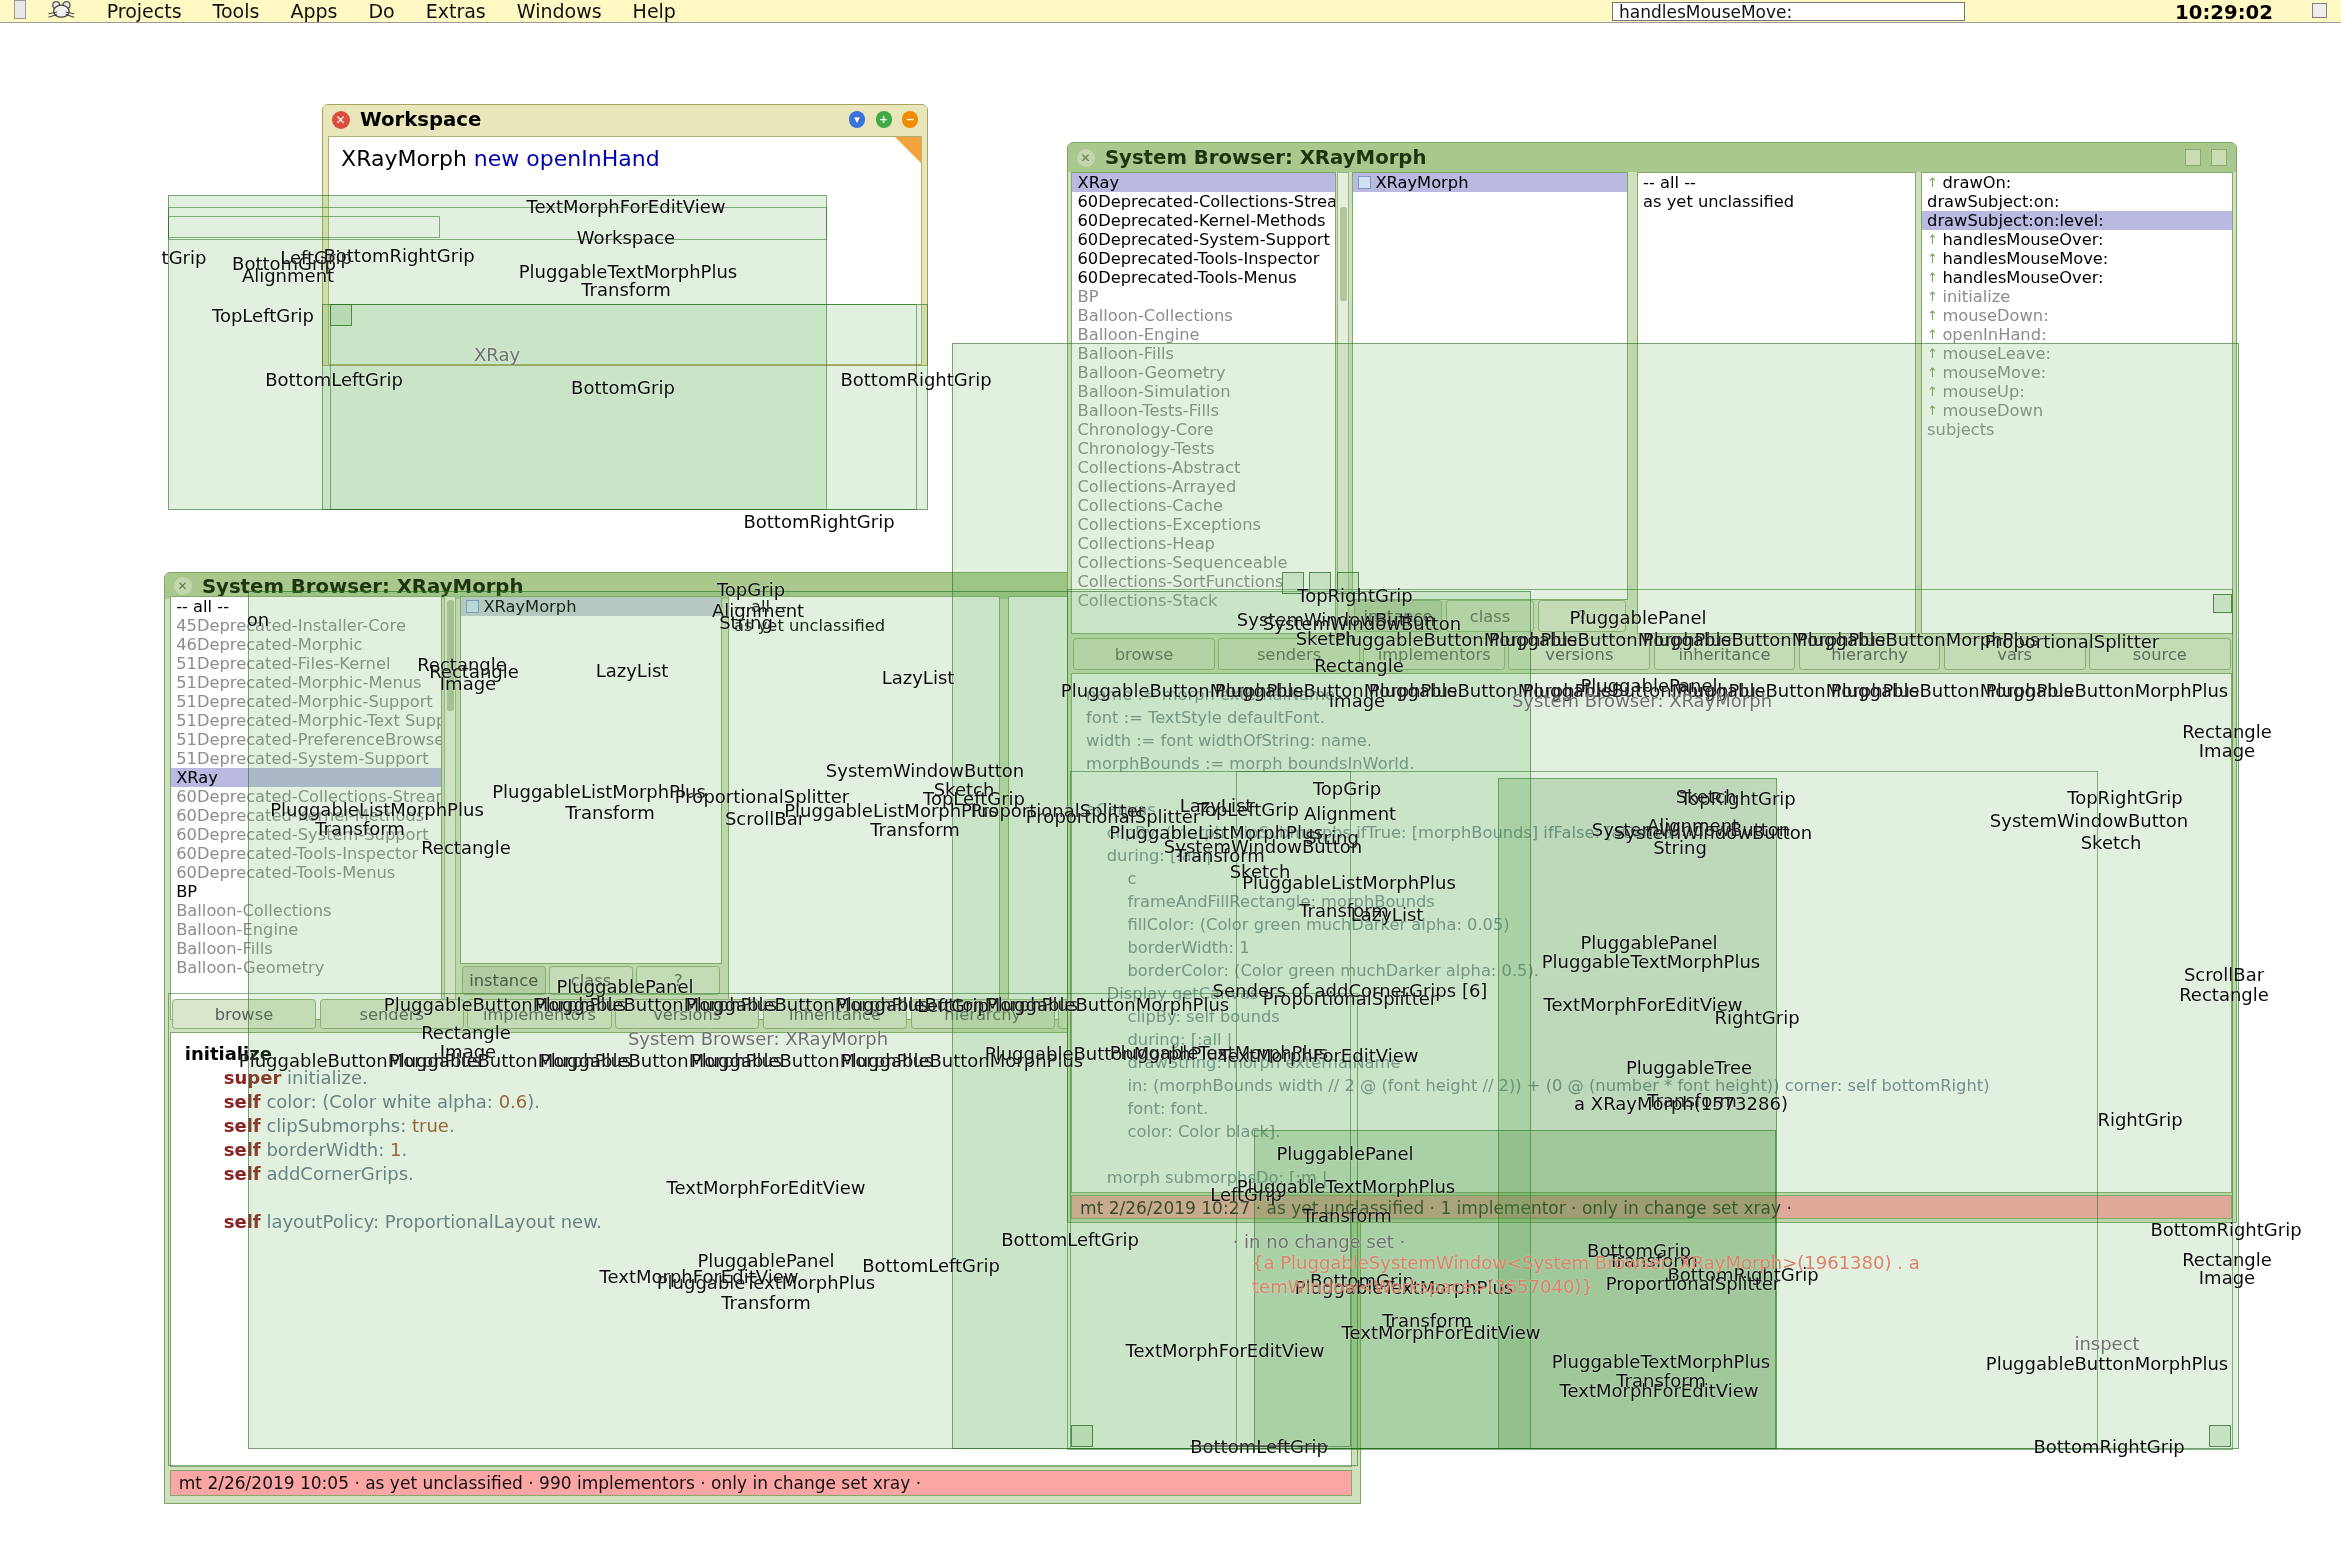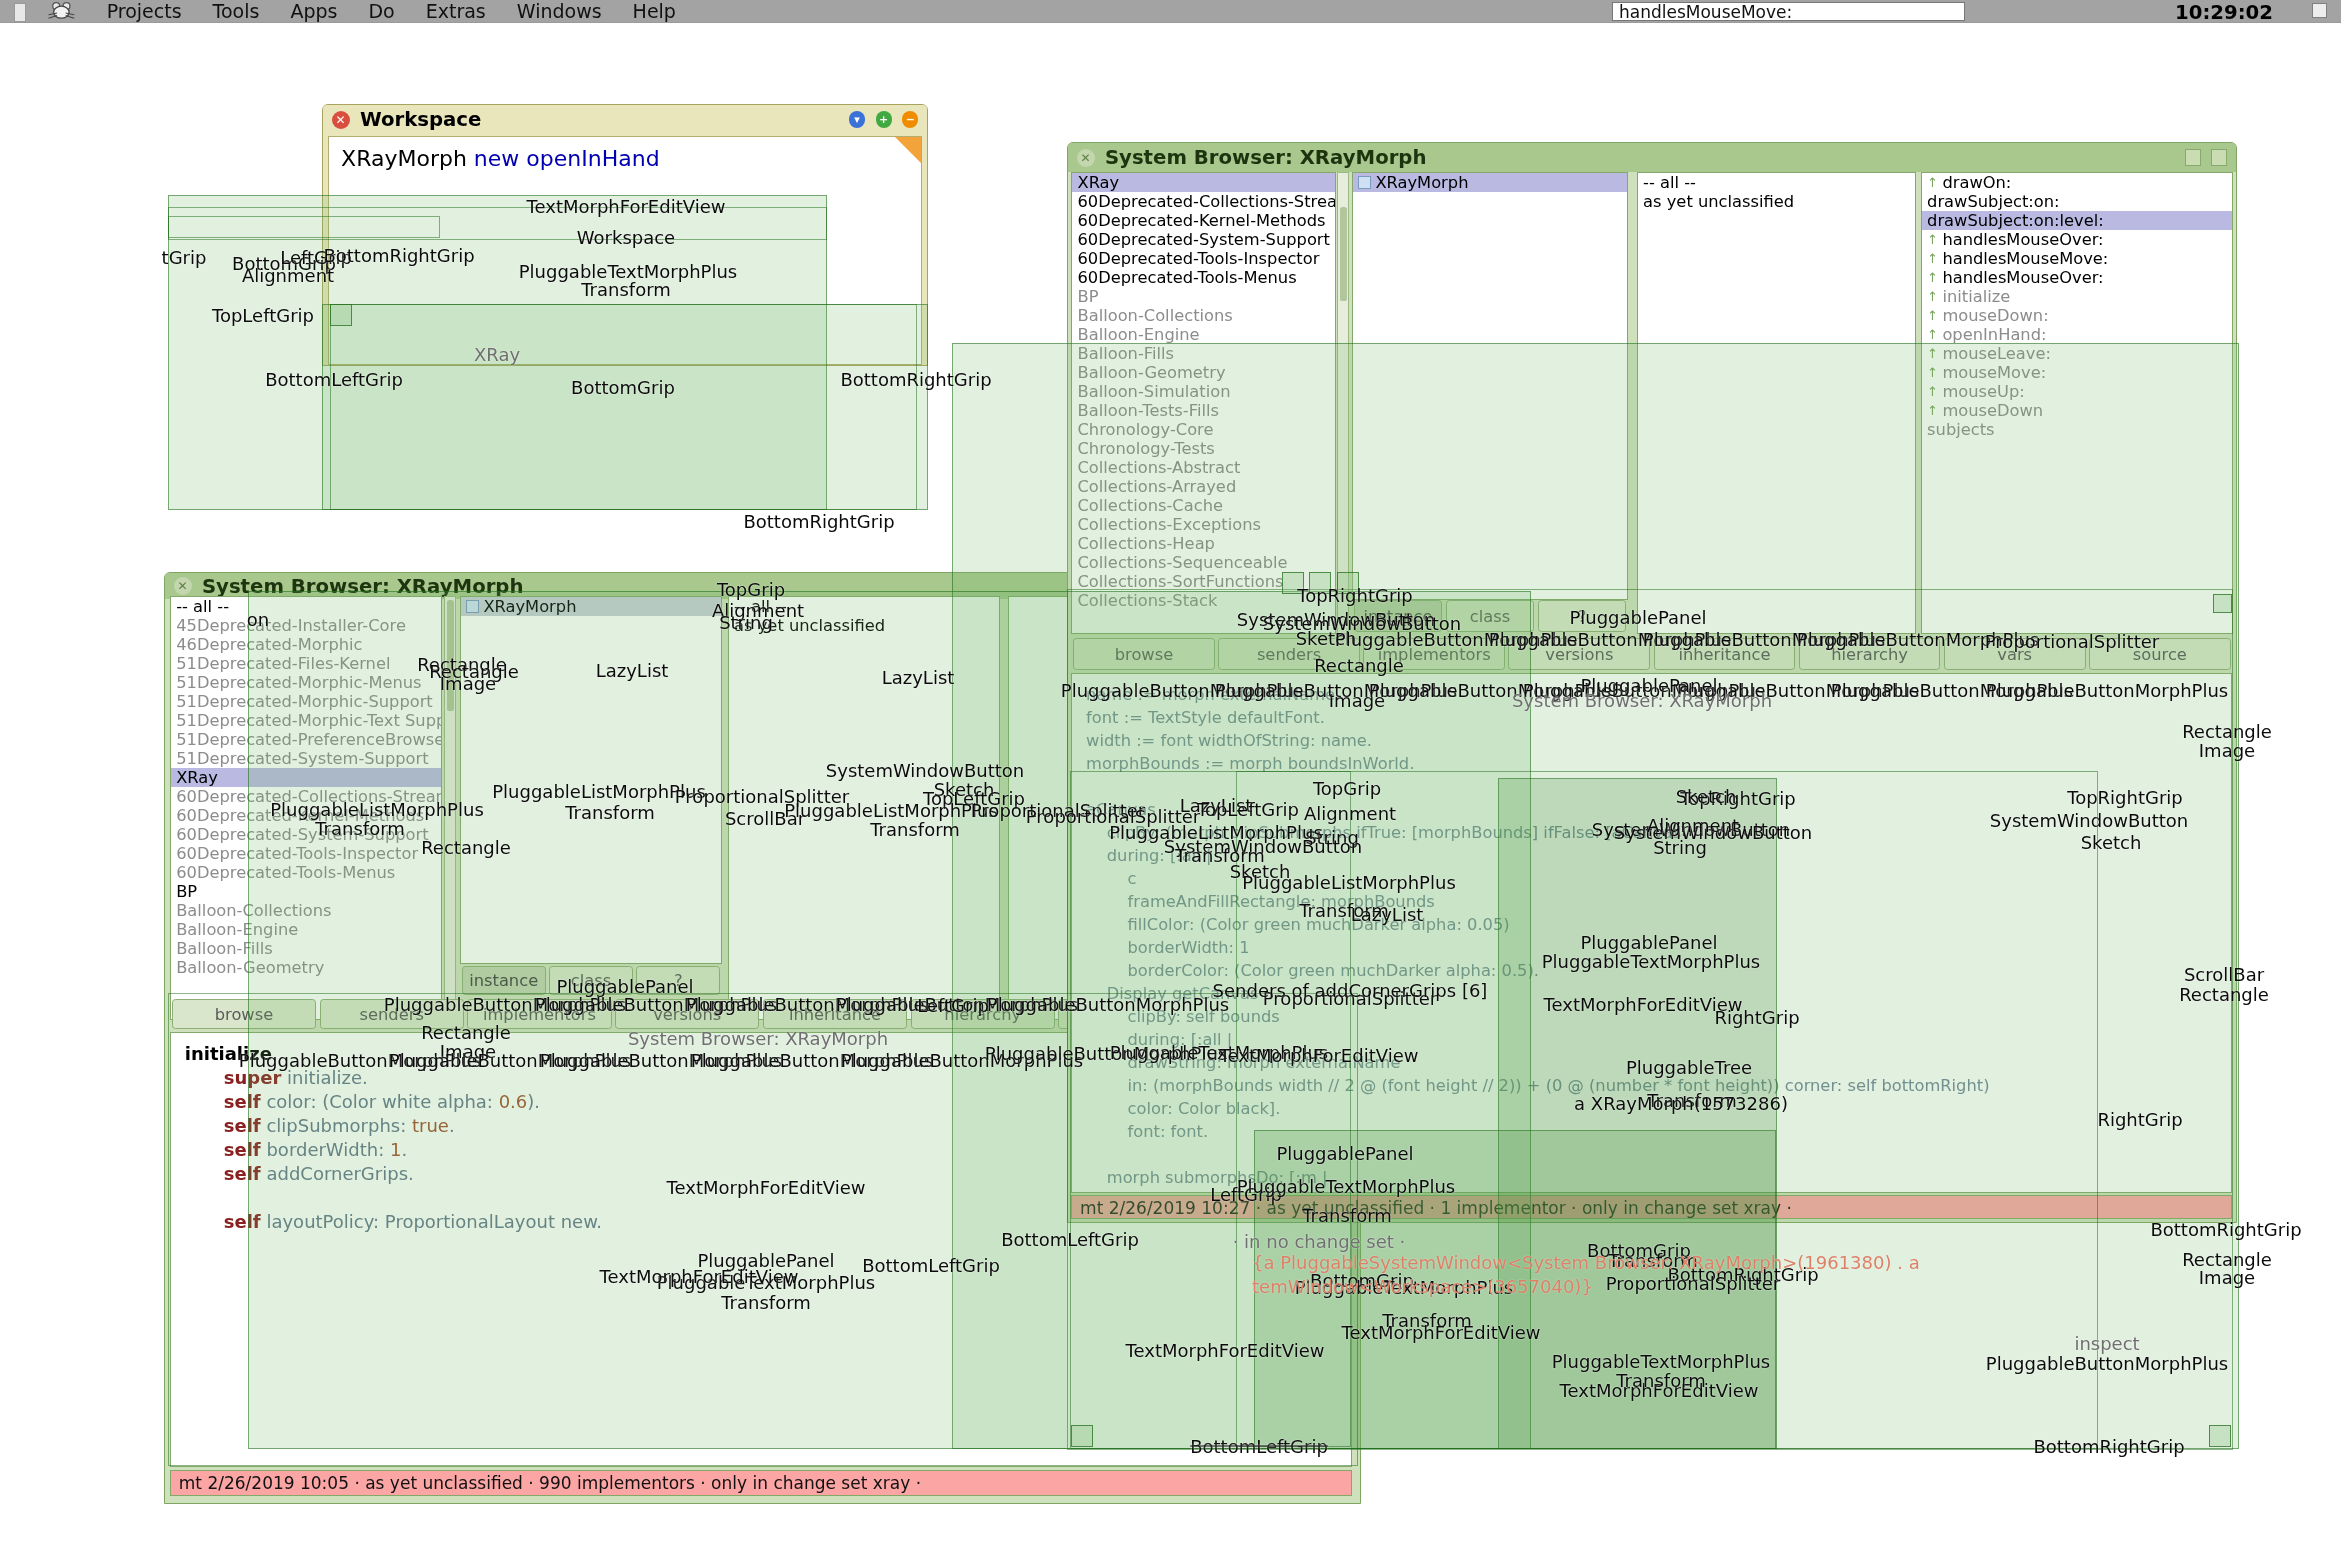--- a/index.html
+++ b/index.html
@@ -1,19 +1,19 @@
 <!DOCTYPE html>
 <html style="font-size:13.7px"><head>
 <meta charset="utf-8">
 <style>
   *{margin:0;padding:0;box-sizing:border-box}
   html,body{width:2342px;height:1561px;background:#ffffff;font-family:"DejaVu Sans",sans-serif;overflow:hidden}
   #root{position:absolute;left:0;top:0;width:2342px;height:1561px}
   
-  .menubar{position:absolute;left:0;top:0;width:2342px;height:23px;background:#a3a3a3;border-bottom:0.9px solid #9a9a9a;display:flex;align-items:flex-end;gap:31px;padding-left:13.7px;font-size:19px;color:#111}
+  .menubar{position:absolute;left:0;top:0;width:2342px;height:23px;background:#fef9c3;border-bottom:0.9px solid #9a9a9a;display:flex;align-items:flex-start;gap:31px;padding-left:13.7px;font-size:19px;color:#111}
   .menu-item{cursor:default;white-space:nowrap}
   .doc-icon{width:12px;height:19px;background:#e8e8e8;border:0.9px solid #999;margin-right:-12px}
   .search{position:absolute;left:1612px;top:1.7px;width:353px;height:19.7px;border:0.9px solid #777;background:#fff;font-size:17px;padding:0 6px;font-family:"DejaVu Sans",sans-serif;color:#111}
   .clock{position:absolute;left:2175px;top:0.9px;font-weight:bold;font-size:19.7px;color:#000}
   .clock-icon{position:absolute;left:2312px;top:3.4px;width:14.6px;height:14.6px;border:1.7px solid #808080;background:#ededed}
   
   .window{position:absolute;border-radius:6px 6px 0 0}
   .titlebar{display:flex;align-items:center;height:29px;padding:0 8.6px;gap:10.3px;border-radius:4.3px 4.3px 0 0}
   .wtitle{font-weight:bold;font-size:19.7px;white-space:nowrap}
   .wclose{width:18px;height:18px;border-radius:50%;display:flex;align-items:center;justify-content:center;font-size:12px;font-weight:bold;flex:0 0 auto}
@@ -425,22 +425,22 @@
           <div class="cl">        c</div>
           <div class="cl">        frameAndFillRectangle: morphBounds</div>
           <div class="cl">        fillColor: (Color green muchDarker alpha: 0.05)</div>
           <div class="cl">        borderWidth: 1</div>
           <div class="cl">        borderColor: (Color green muchDarker alpha: 0.5).</div>
           <div class="cl">    Display getCanvas</div>
           <div class="cl">        clipBy: self bounds</div>
           <div class="cl">        during: [:all |</div>
           <div class="cl">        drawString: morph externalName</div>
           <div class="cl">        in: (morphBounds width // 2 @ (font height // 2)) + (0 @ (number * font height)) corner: self bottomRight)</div>
+          <div class="cl">        font: font.</div>
           <div class="cl">        color: Color black].</div>
-          <div class="cl">        font: font.</div>
           <div class="cl"> </div>
           <div class="cl">    morph submorphsDo: [:m |</div>
         </div>
     </div>
     <div class="status" style="left:3.4px;top:1052px;width:1161px;height:24px">mt 2/26/2019 10:27 · as yet unclassified · 1 implementor · only in change set xray ·</div>
   </div>
 
   <div id="xray">
       <div class="xbox fill" style="left: 168px; top: 195px; width: 659px; height: 315px;"></div>
       <div class="xbox outline" style="left: 168px; top: 207px; width: 659px; height: 33px;"></div>

